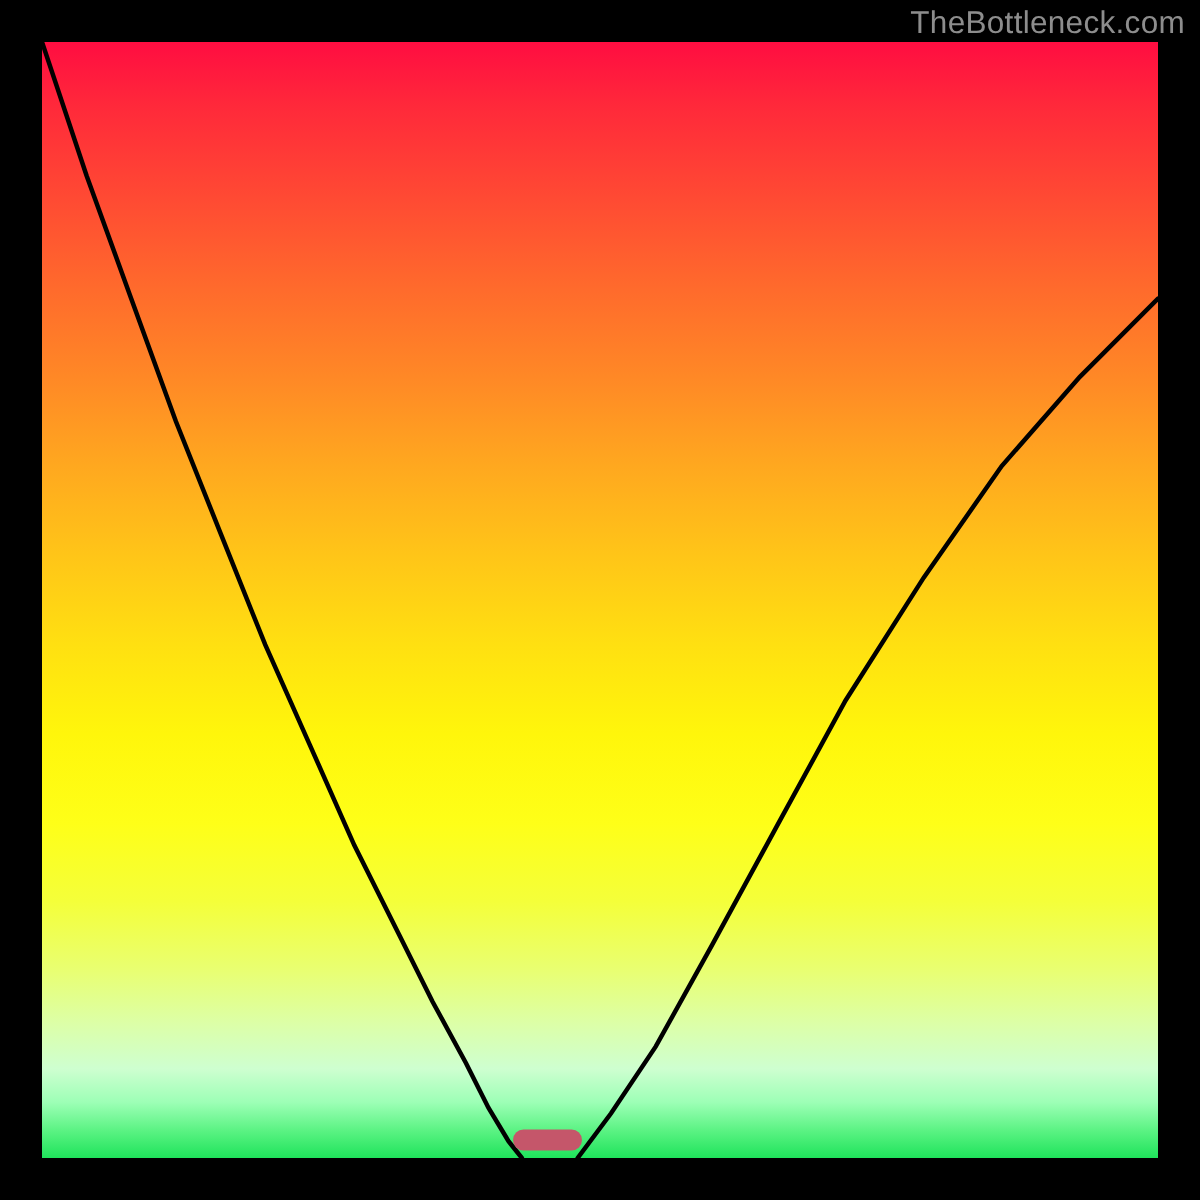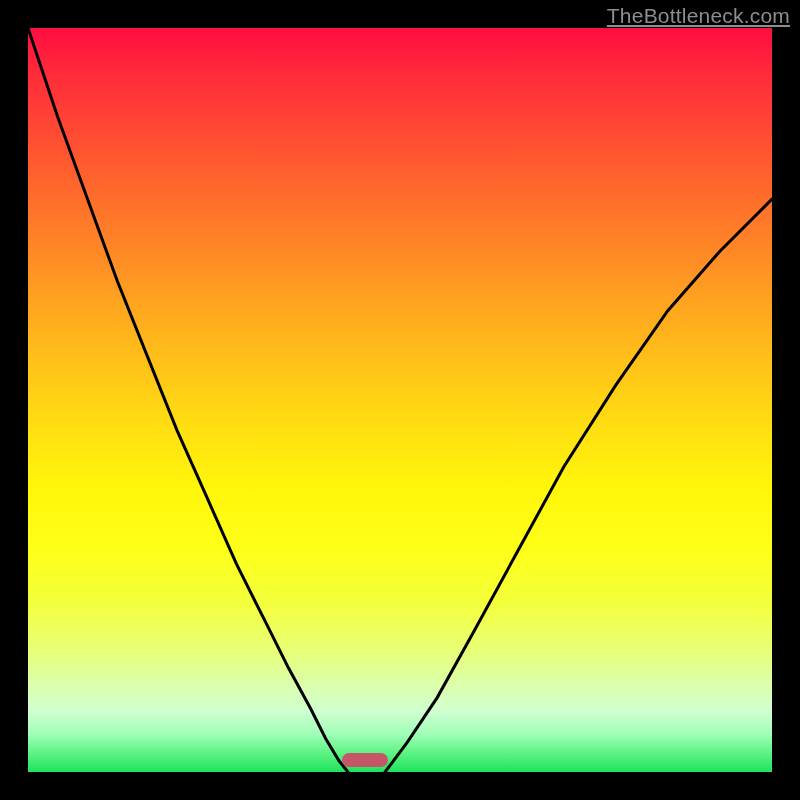--- a/index.html
+++ b/index.html
@@ -56,21 +56,20 @@
     border-radius: 7px;
   }
   .watermark {
     position: absolute;
     top: 4px;
     right: 10px;
     color: #8d8d8d;
     font-size: 21px;
     font-weight: 500;
     letter-spacing: 0.2px;
-    text-decoration: underline;
   }
   svg.curve {
     position: absolute;
     inset: 0;
     width: 100%;
     height: 100%;
   }
 </style>
 </head>
 <body>

